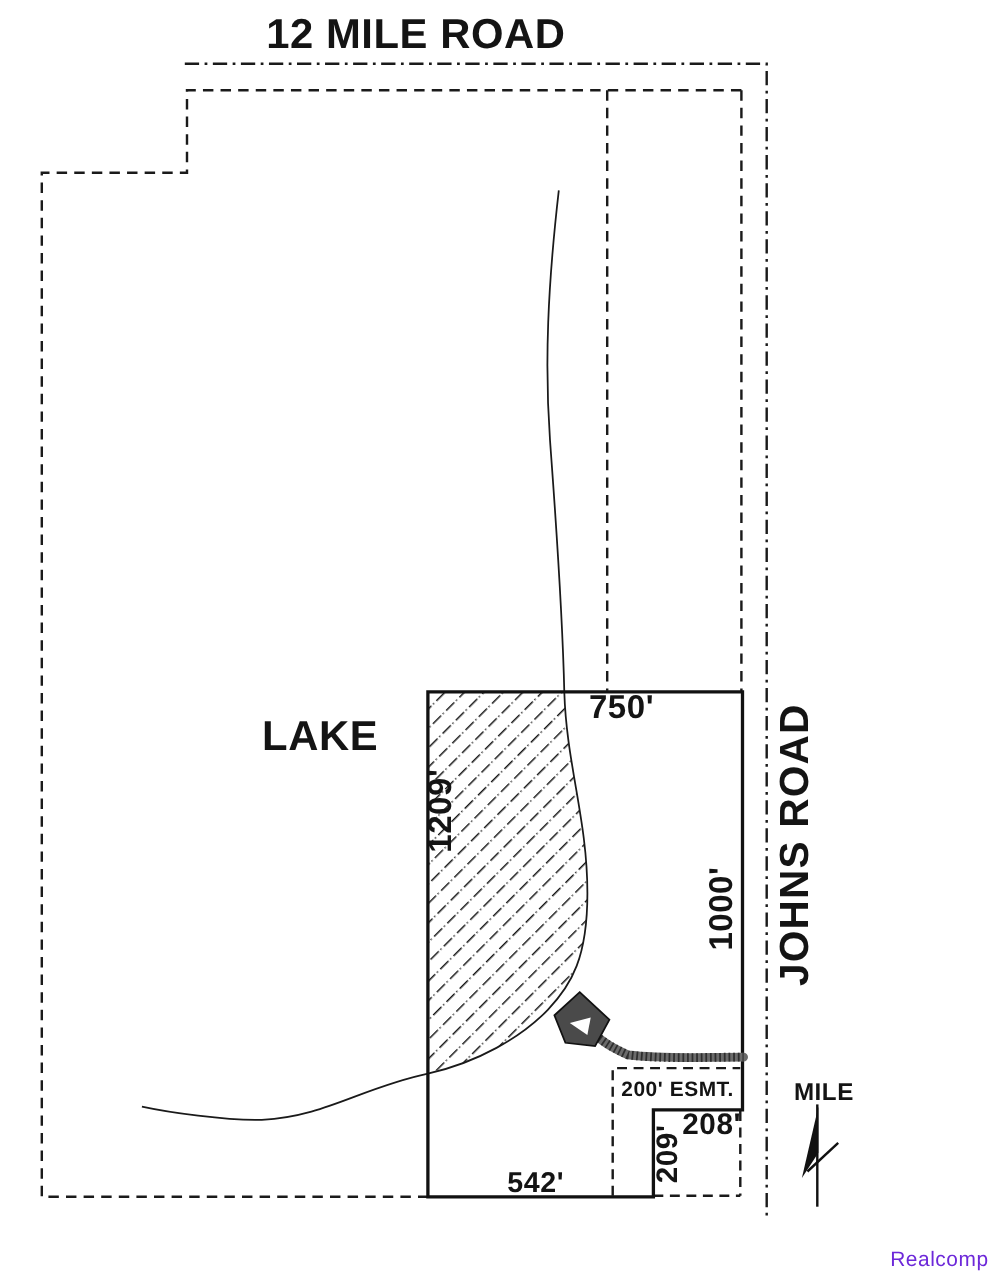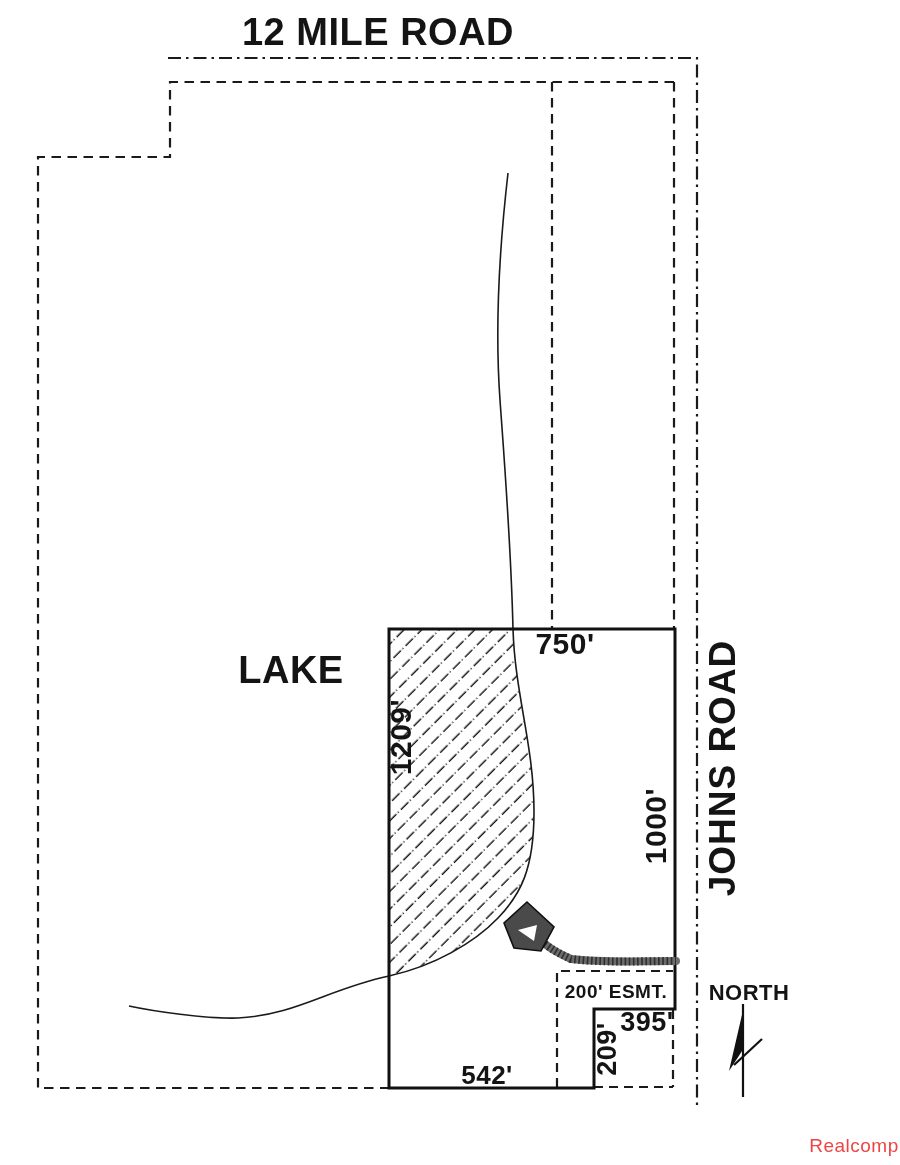--- a/index.html
+++ b/index.html
@@ -23,21 +23,21 @@
   .lbl.rot{transform:translate(-50%,-50%) rotate(-90deg);}
   .title{font-size:38px;}
   .lake{font-size:38px;}
   .road-v{font-size:37px;letter-spacing:1px;}
   .dim-lg{font-size:30px;}
   .dim-md{font-size:27px;}
   .dim-sm{font-size:26px;}
   .esmt{font-size:19px;}
   .north{font-size:22px;letter-spacing:0.5px;}
   .watermark{
-    font-size:19px;font-weight:normal;color:#ef4444;letter-spacing:0.5px;
+    font-size:19px;font-weight:normal;color:#6d28d9;letter-spacing:0.5px;
   }
 </style>
 </head>
 <body>
 
 <div id="plat">
 
   <svg id="linework" viewBox="0 0 900 1165" xmlns="http://www.w3.org/2000/svg">
     <defs>
       <pattern id="marshHatch" patternUnits="userSpaceOnUse" width="17" height="12.5" patternTransform="rotate(-45 0 0)">
@@ -82,23 +82,23 @@
   <div class="lbl lake" style="left:247px;top:670px;margin-left:44px;">LAKE</div>
 
   <div class="lbl dim-lg" style="left:549px;top:644px;margin-left:16px;">750'</div>
 
   <div class="lbl rot dim-lg" style="left:401px;top:737px;">1209'</div>
 
   <div class="lbl rot dim-lg" style="left:656px;top:826px;">1000'</div>
 
   <div class="lbl esmt" style="left:616px;top:991px;">200' ESMT.</div>
 
-  <div class="lbl dim-md" style="left:647px;top:1022px;">395'</div>
+  <div class="lbl dim-md" style="left:647px;top:1022px;">208'</div>
 
   <div class="lbl rot dim-md" style="left:607px;top:1049px;">209'</div>
 
   <div class="lbl dim-sm" style="left:487px;top:1075px;">542'</div>
 
-  <div class="lbl north" style="left:749px;top:993px;">NORTH</div>
+  <div class="lbl north" style="left:749px;top:993px;">MILE</div>
 
   <div class="lbl watermark" style="left:854px;top:1145px;">Realcomp</div>
 
 </div>
 
 </body></html>

